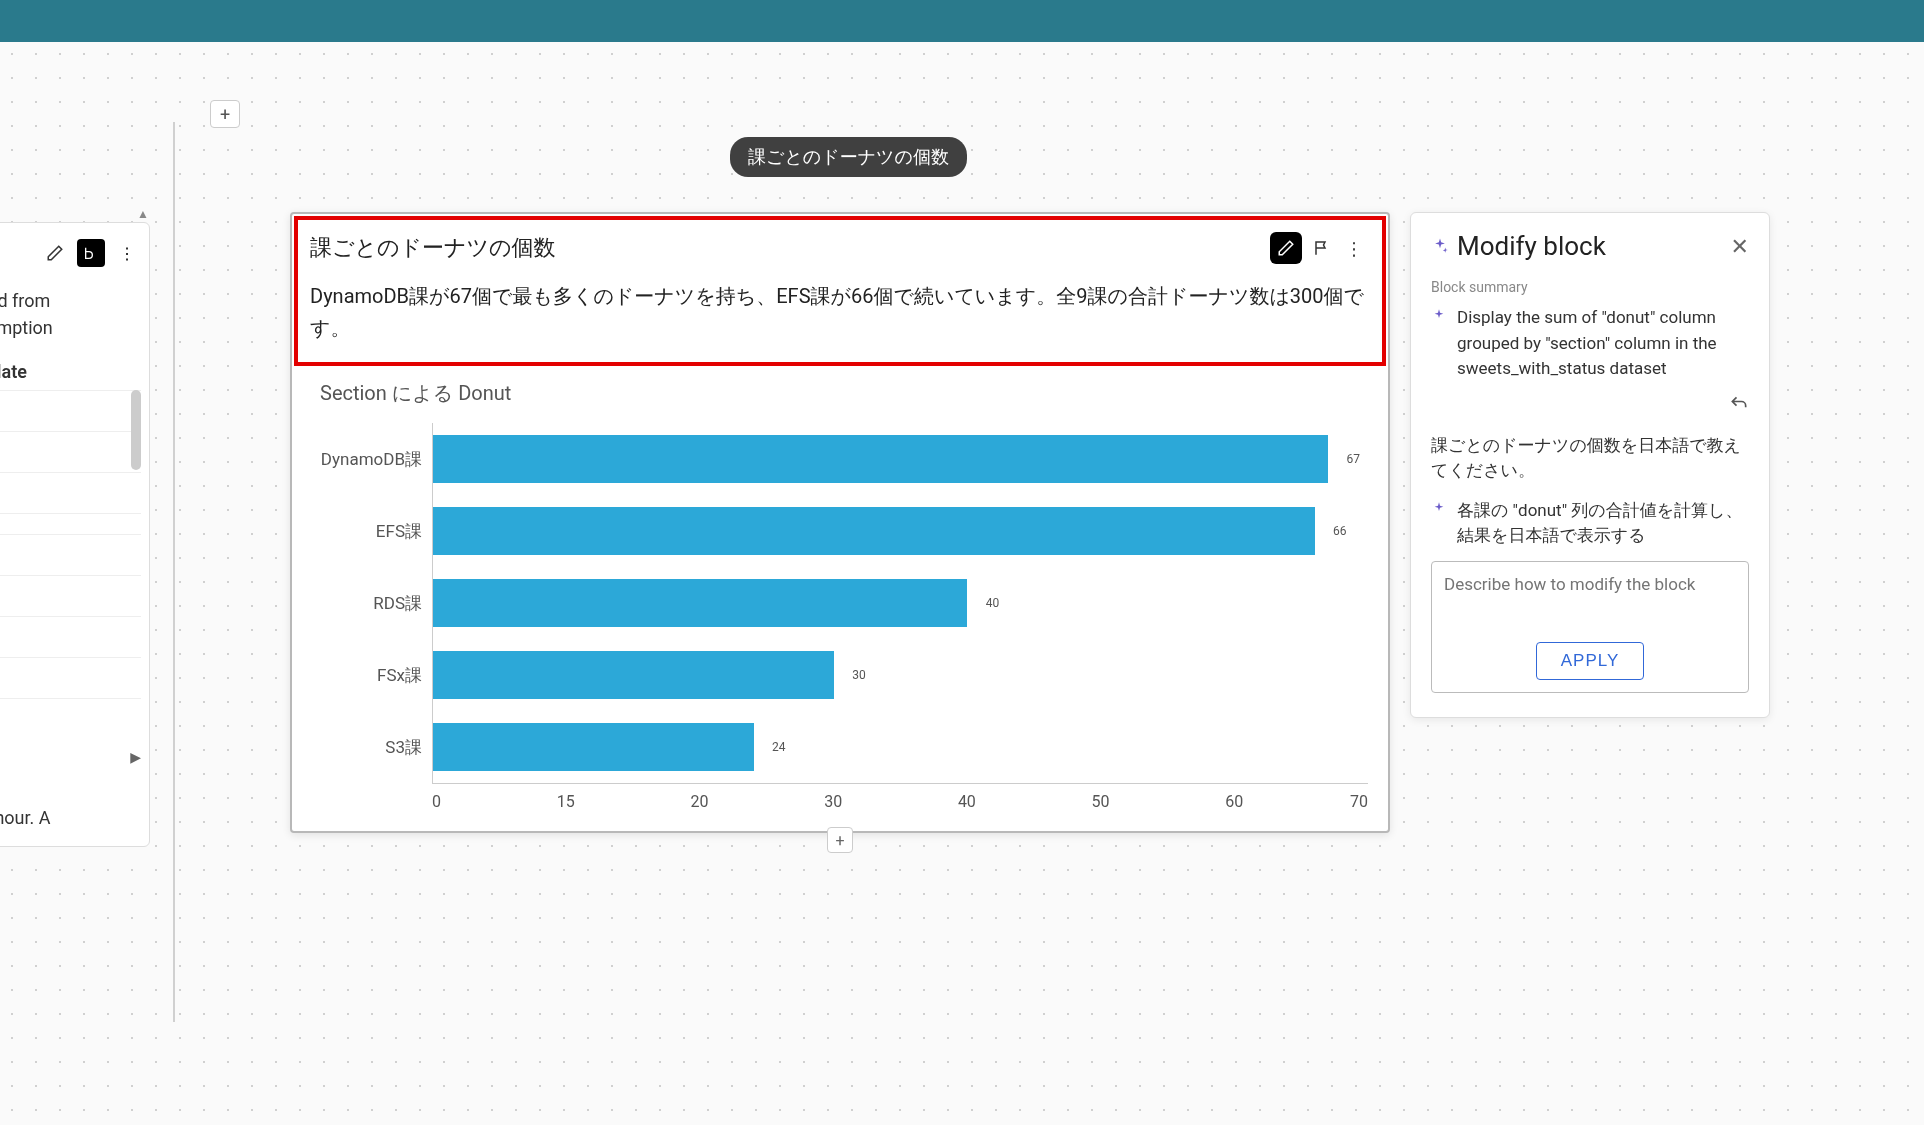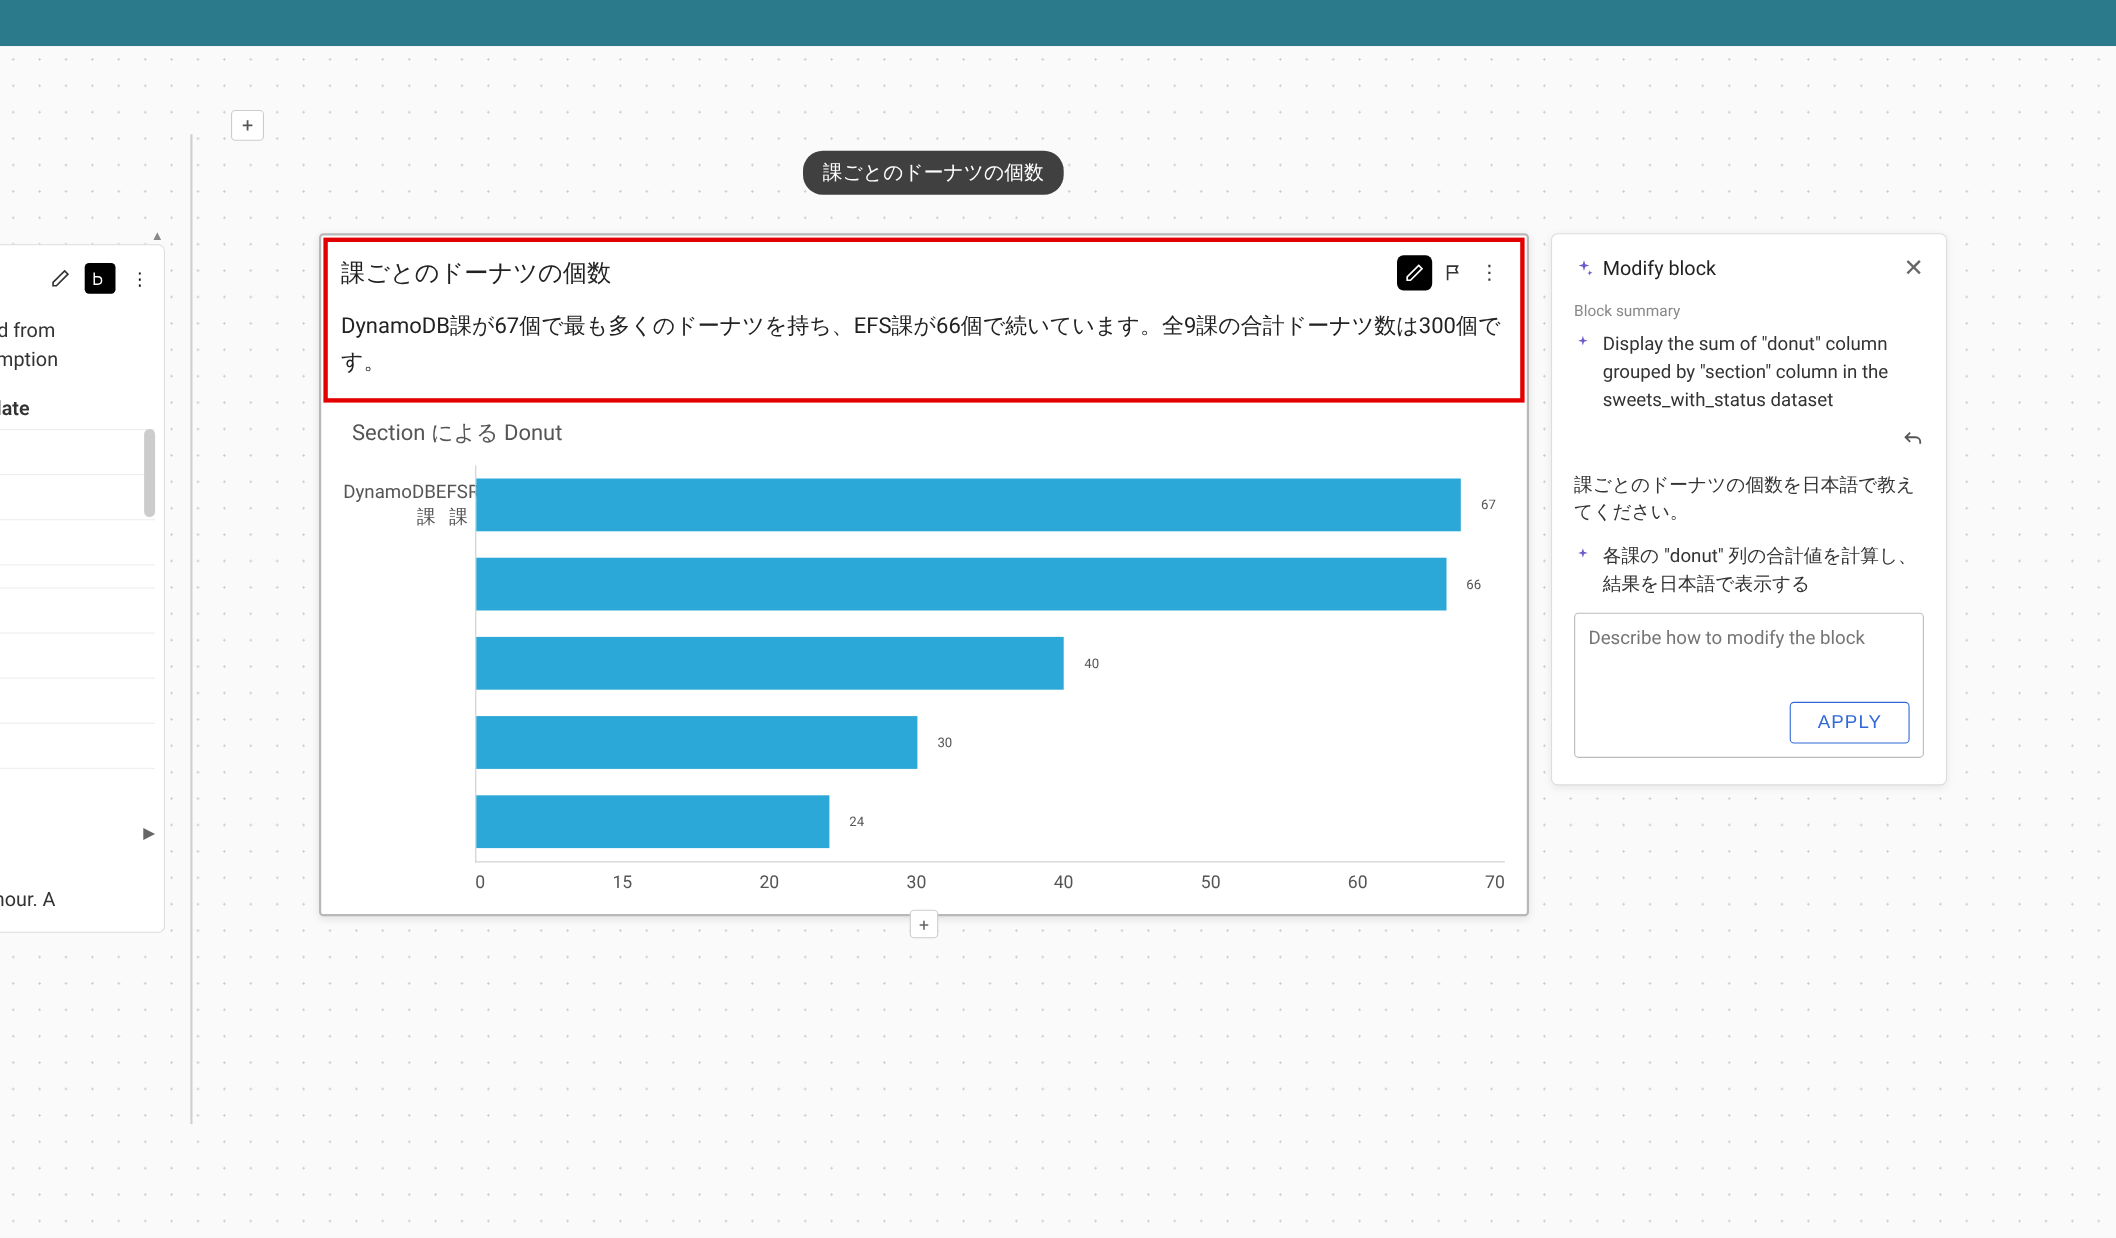--- a/index.html
+++ b/index.html
@@ -206,20 +206,21 @@
       color: #555;
       margin-bottom: 16px;
       margin-left: 8px;
     }
     .chart-body {
       display: flex;
     }
     .chart-y-labels {
       width: 120px;
       display: flex;
+      flex-direction: column;
       justify-content: space-around;
       padding-right: 10px;
     }
     .y-label {
       font-size: 17px;
       color: #555;
       text-align: right;
       height: 72px;
       display: flex;
       align-items: center;
@@ -288,21 +289,21 @@
       padding: 18px 20px 24px 20px;
       box-shadow: 0 2px 8px rgba(0,0,0,0.08);
     }
     .side-header {
       display: flex;
       justify-content: space-between;
       align-items: center;
       margin-bottom: 18px;
     }
     .side-title {
-      font-size: 18px;
+      font-size: 26px;
       color: #222;
       display: flex;
       align-items: center;
       gap: 8px;
     }
     .sparkle-icon {
       display: inline-flex;
       color: #6b5cc9;
     }
     .side-close {
@@ -353,21 +354,21 @@
       min-height: 56px;
       border: none;
       resize: none;
       font-size: 17px;
       color: #888;
       outline: none;
       font-family: inherit;
     }
     .apply-row {
       display: flex;
-      justify-content: flex-end;
+      justify-content: center;
       margin-top: 8px;
     }
     .apply-btn {
       border: 1px solid #3168d8;
       color: #3168d8;
       background: #fff;
       padding: 8px 24px;
       font-size: 17px;
       border-radius: 4px;
       cursor: pointer;

